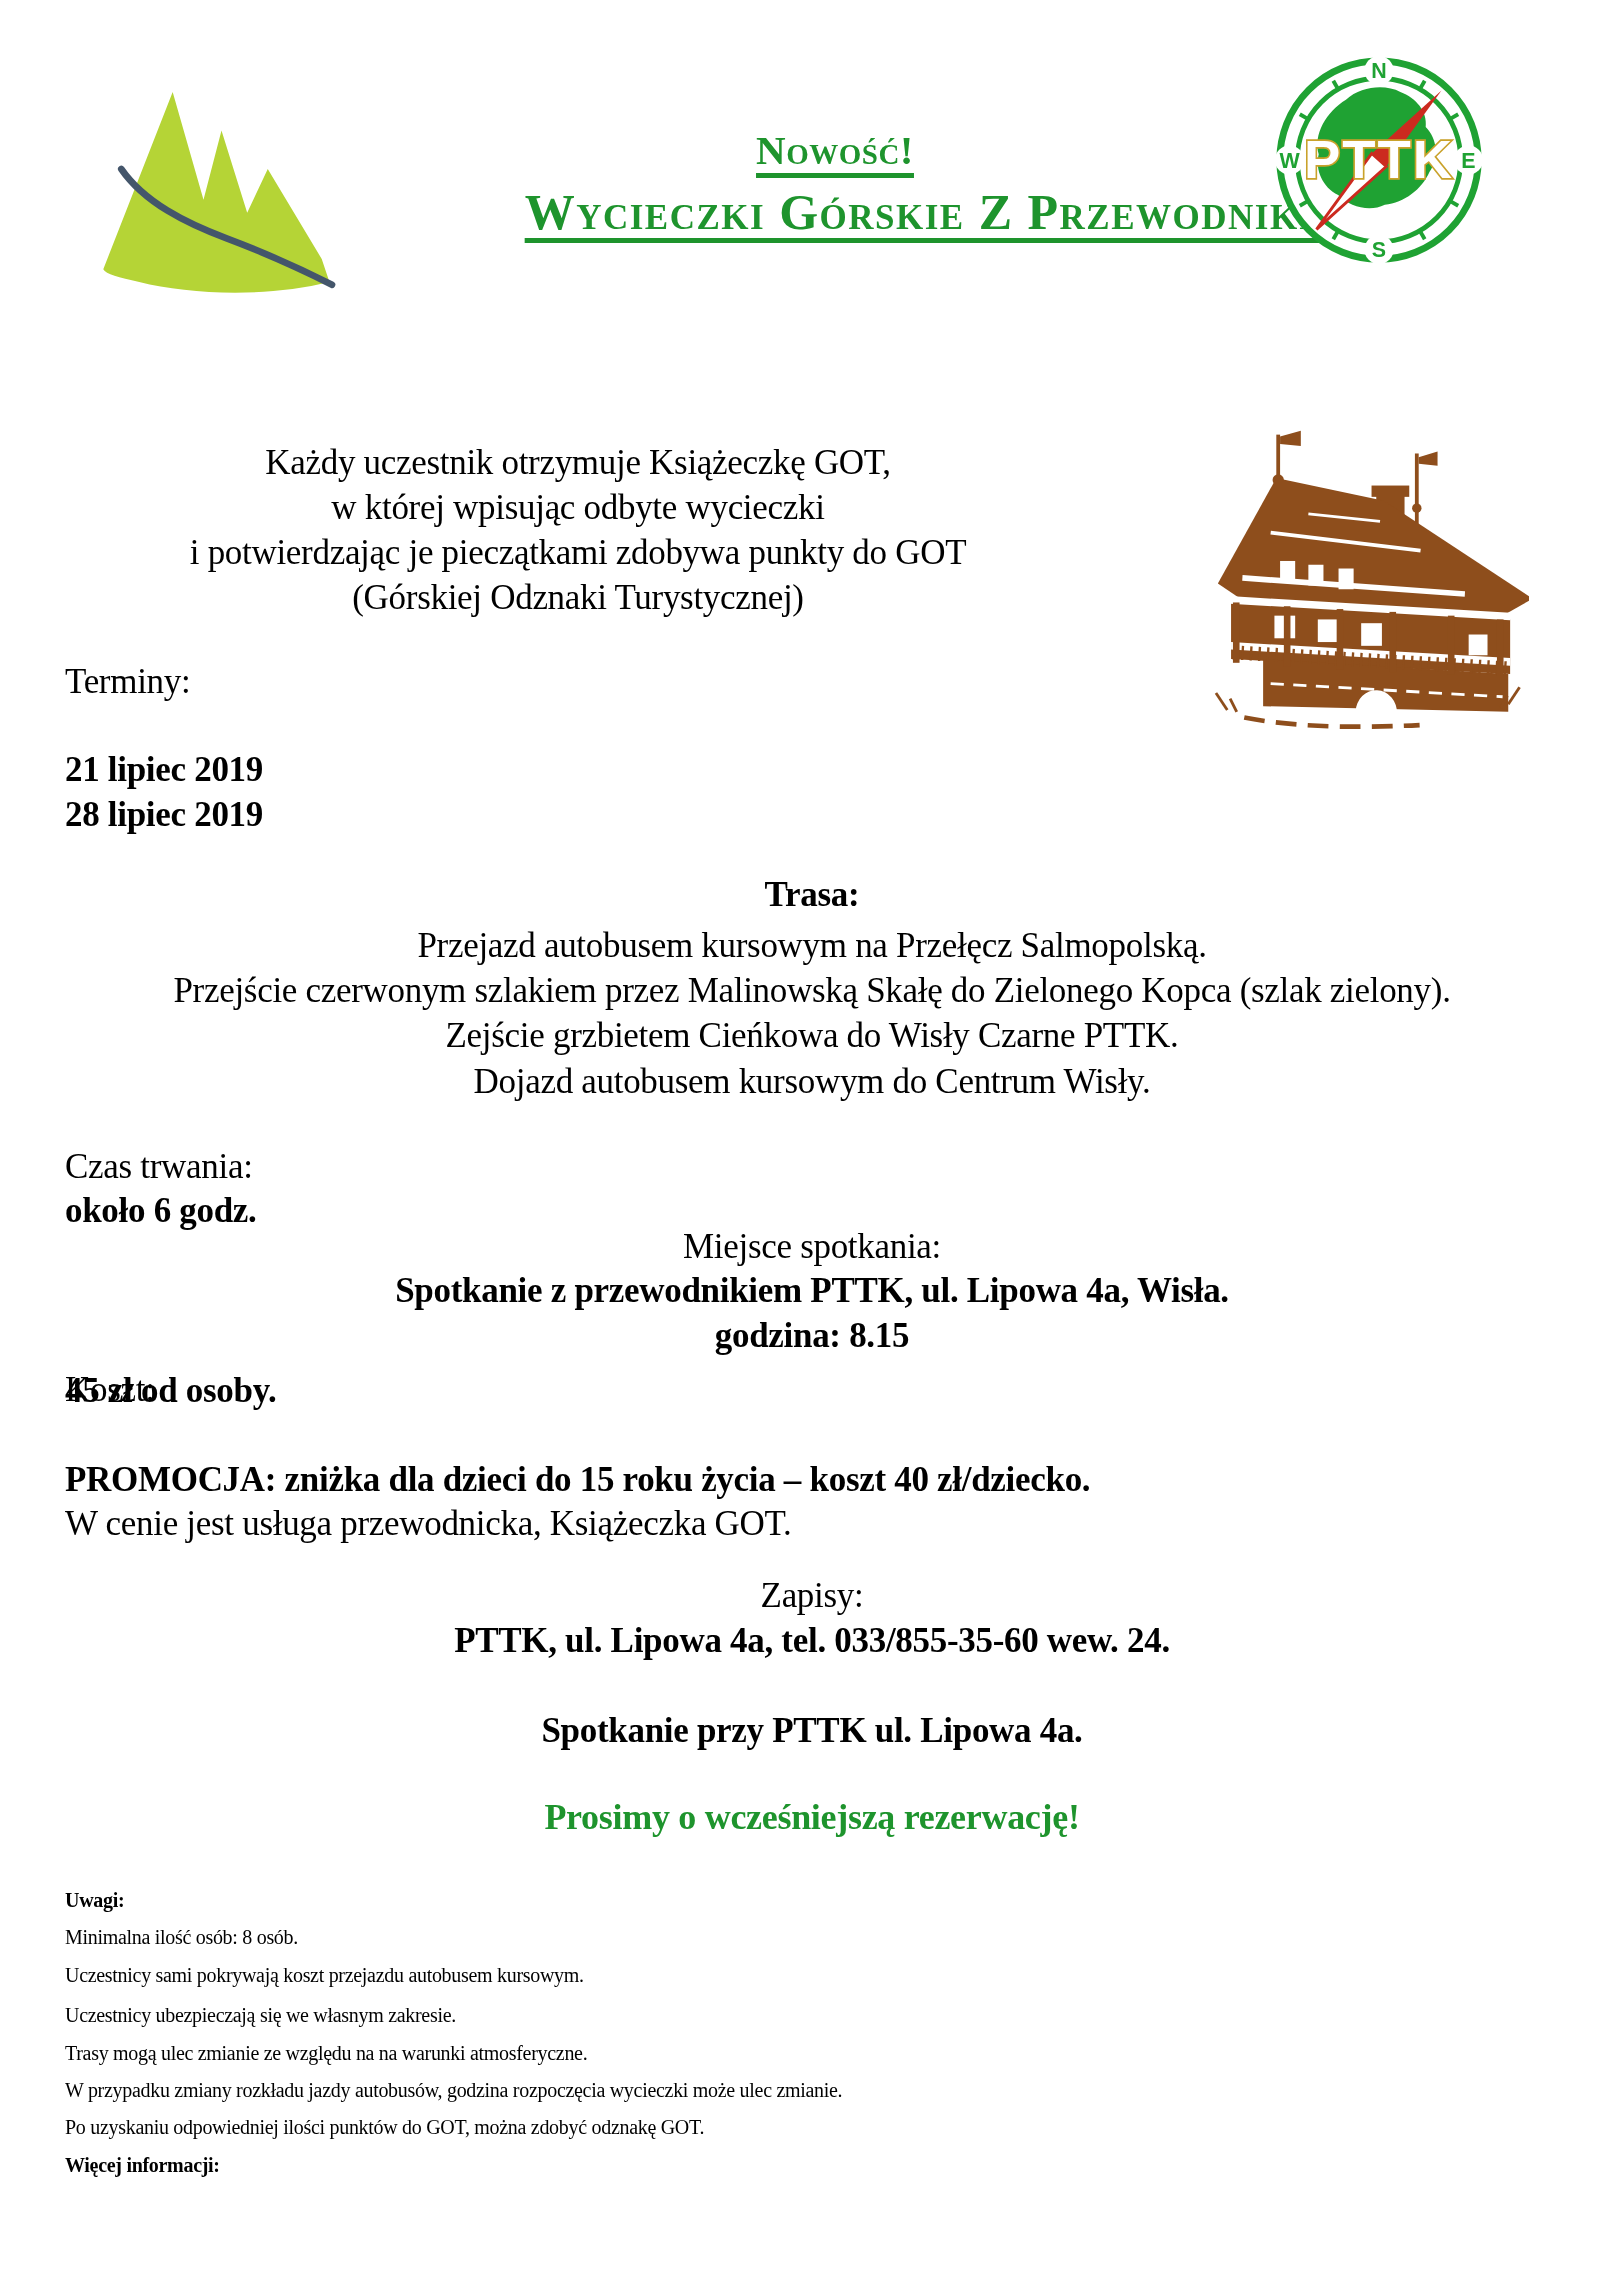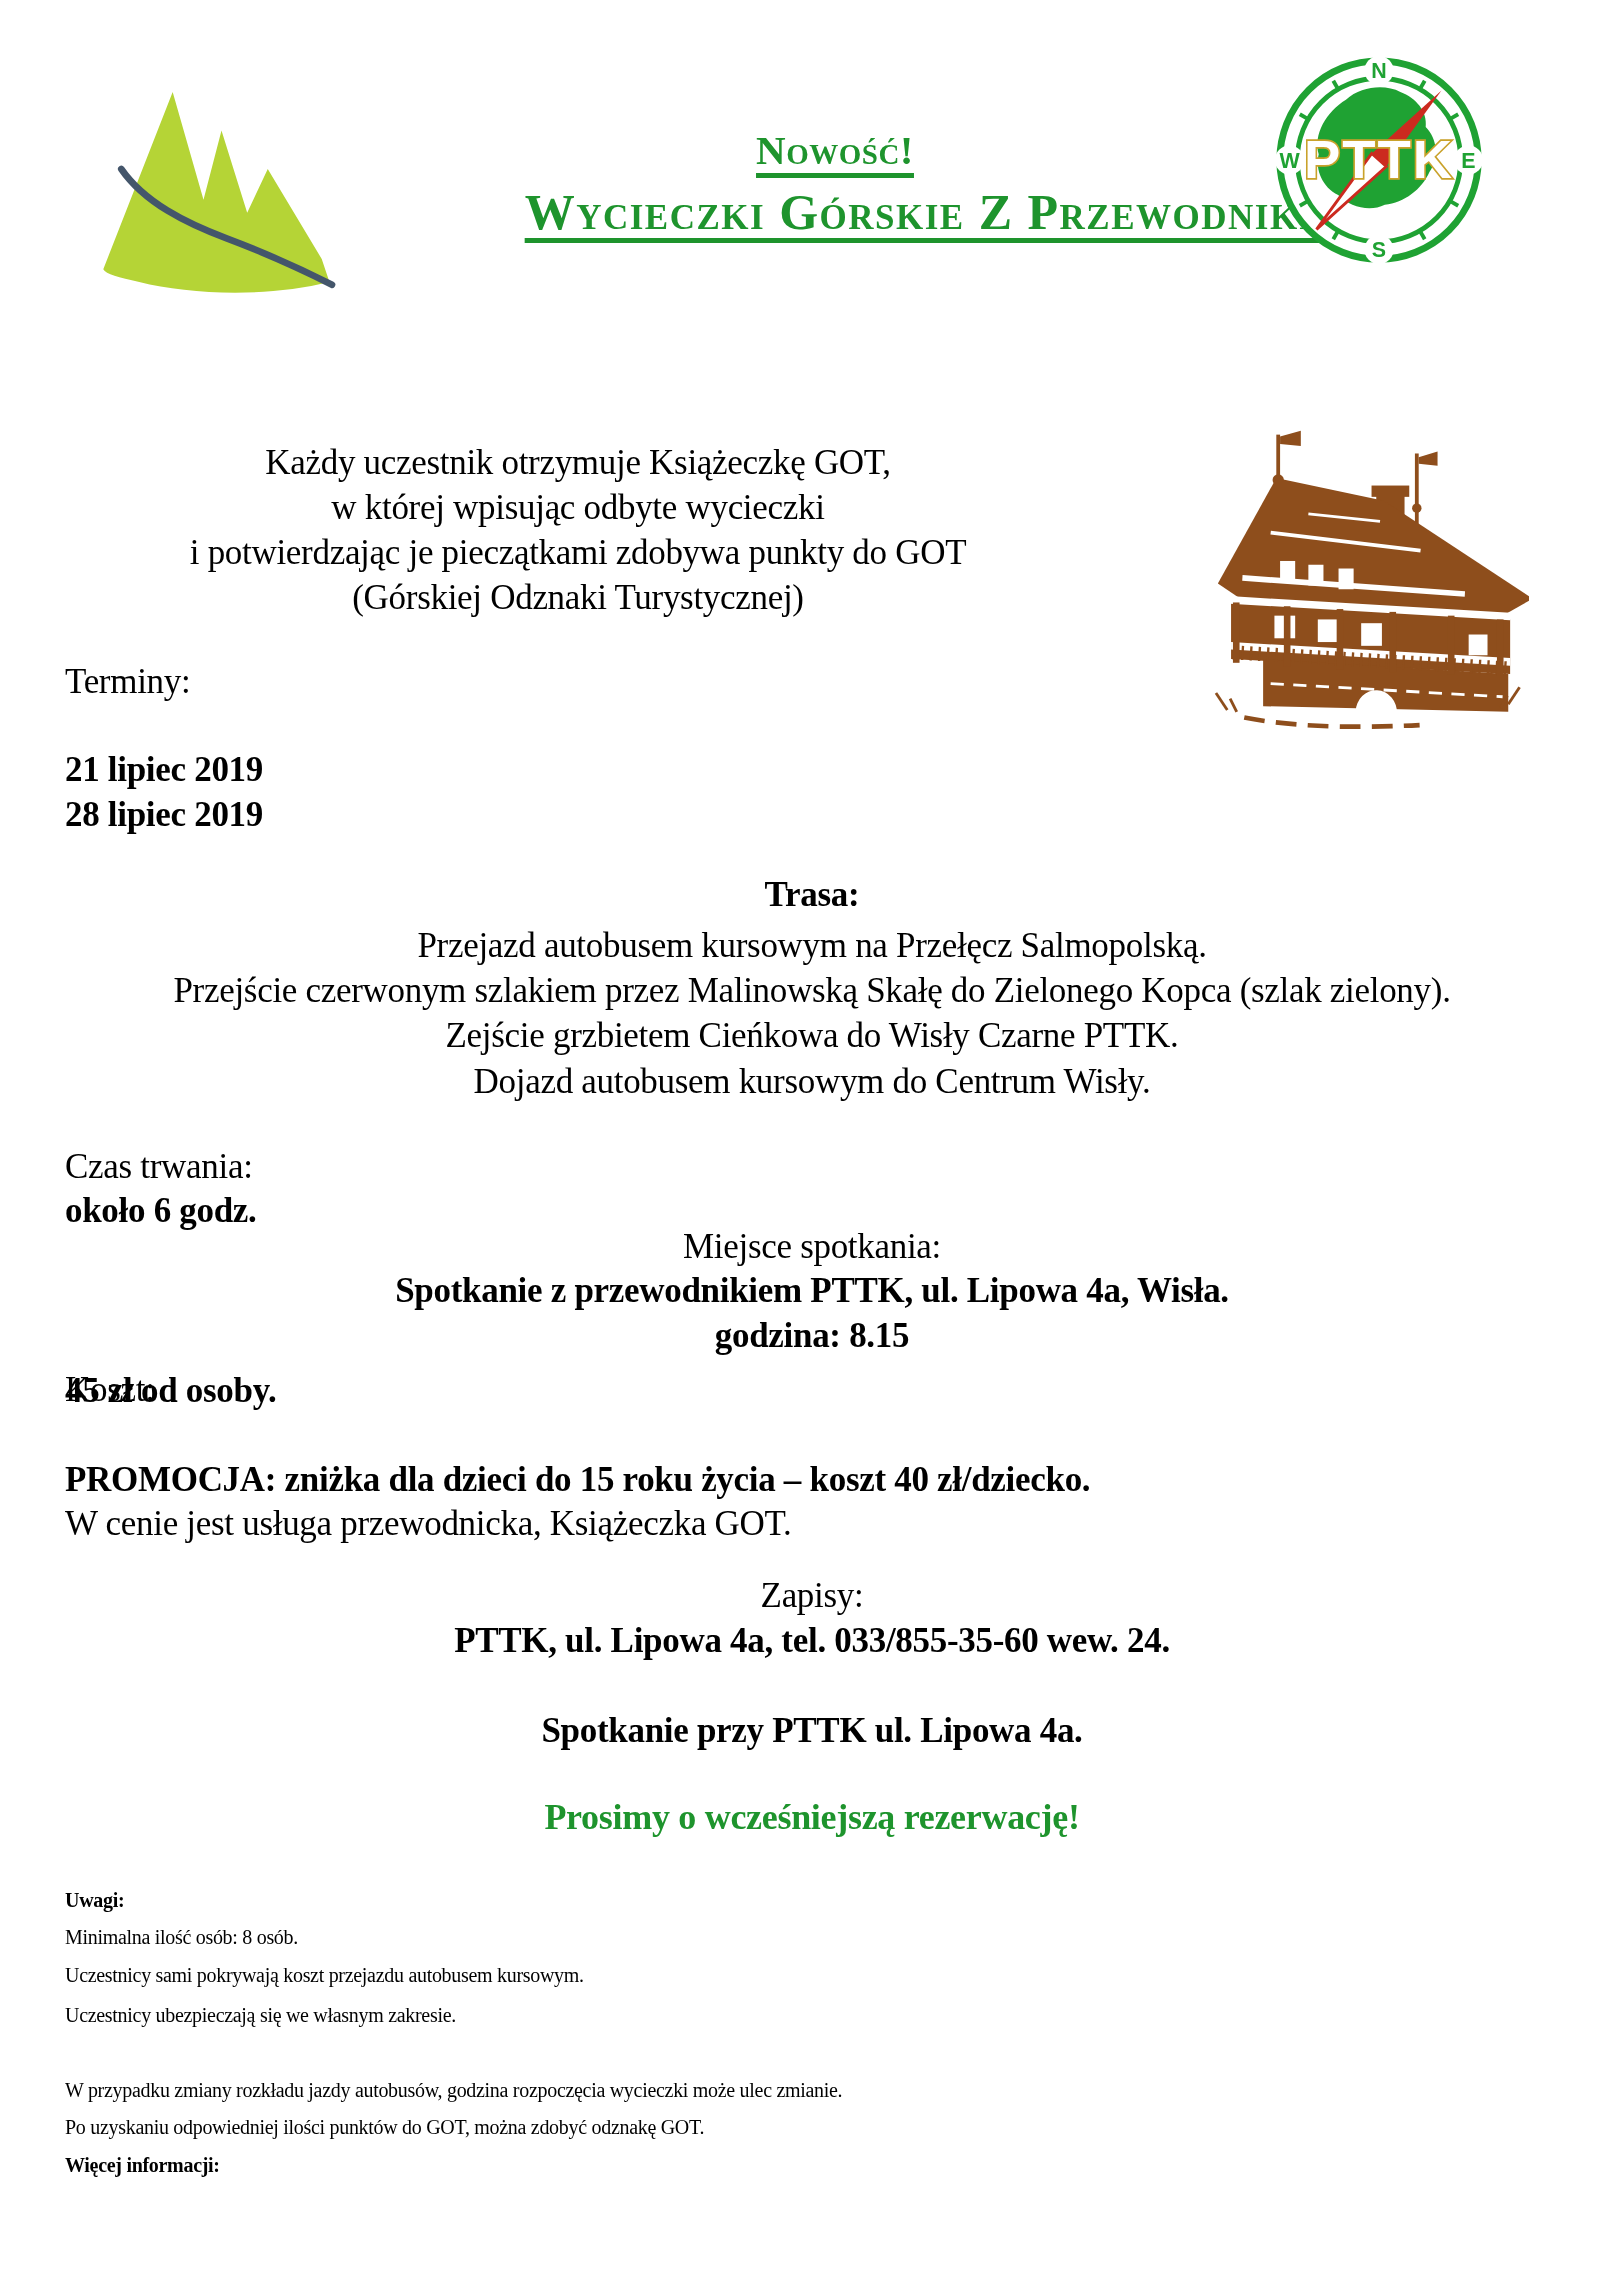--- a/index.html
+++ b/index.html
@@ -177,18 +177,19 @@
   <div class="line center" style="top:1576px">Zapisy:</div>
   <div class="line center b" style="top:1621px">PTTK, ul. Lipowa 4a, tel. 033/855-35-60 wew. 24.</div>
   <div class="line center b" style="top:1711px">Spotkanie przy PTTK ul. Lipowa 4a.</div>
 
   <div class="line center b green" style="top:1797px;font-size:36px">Prosimy o wcześniejszą rezerwację!</div>
 
   <div class="line left b small" style="top:1882px">Uwagi:</div>
   <div class="line left small" style="top:1919px">Minimalna ilość osób: 8 osób.</div>
   <div class="line left small" style="top:1957px">Uczestnicy sami pokrywają koszt przejazdu autobusem kursowym.</div>
   <div class="line left small" style="top:1997px">Uczestnicy ubezpieczają się we własnym zakresie.</div>
+  <div class="line left small" style="top:2035px">Trasy mogą ulec zmianie ze względu na na warunki atmosferyczne.</div>
   <div class="line left small" style="top:2072px">W przypadku zmiany rozkładu jazdy autobusów, godzina rozpoczęcia wycieczki może ulec zmianie.</div>
   <div class="line left small" style="top:2109px">Po uzyskaniu odpowiedniej ilości punktów do GOT, można zdobyć odznakę GOT.</div>
   <div class="line left b small" style="top:2147px">Więcej informacji:</div>
 
 </div>
 
 
 </body></html>

